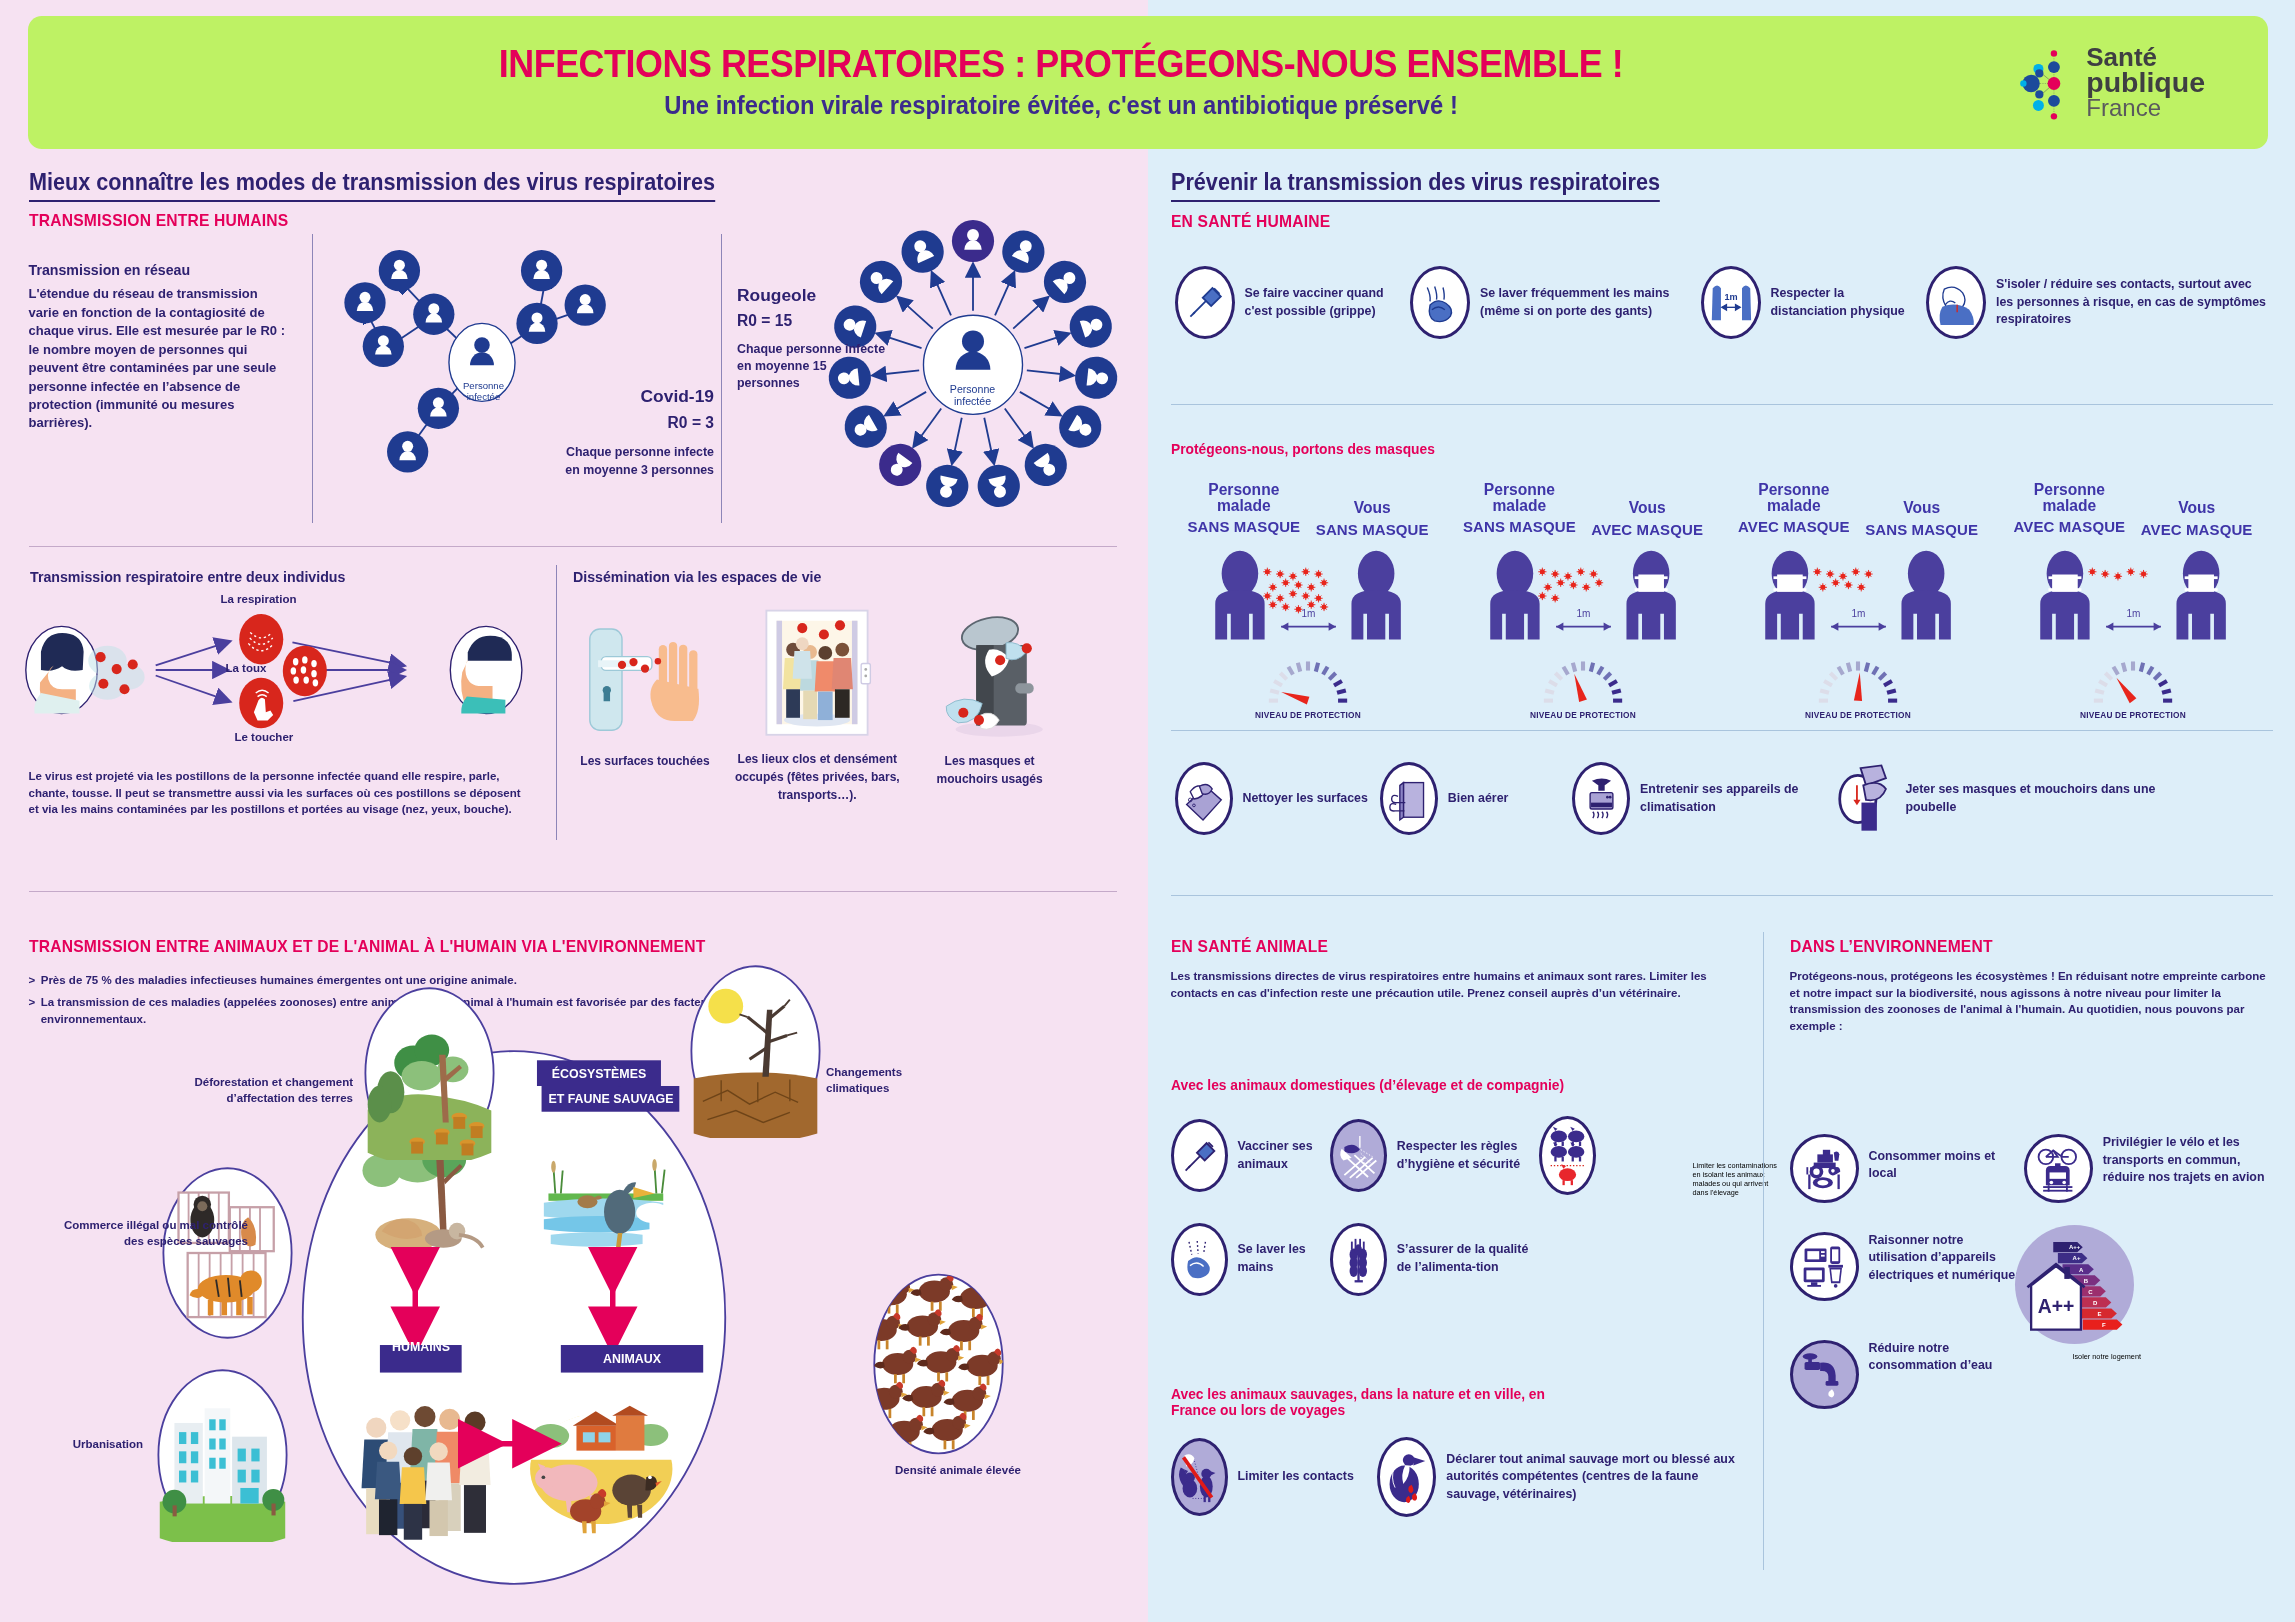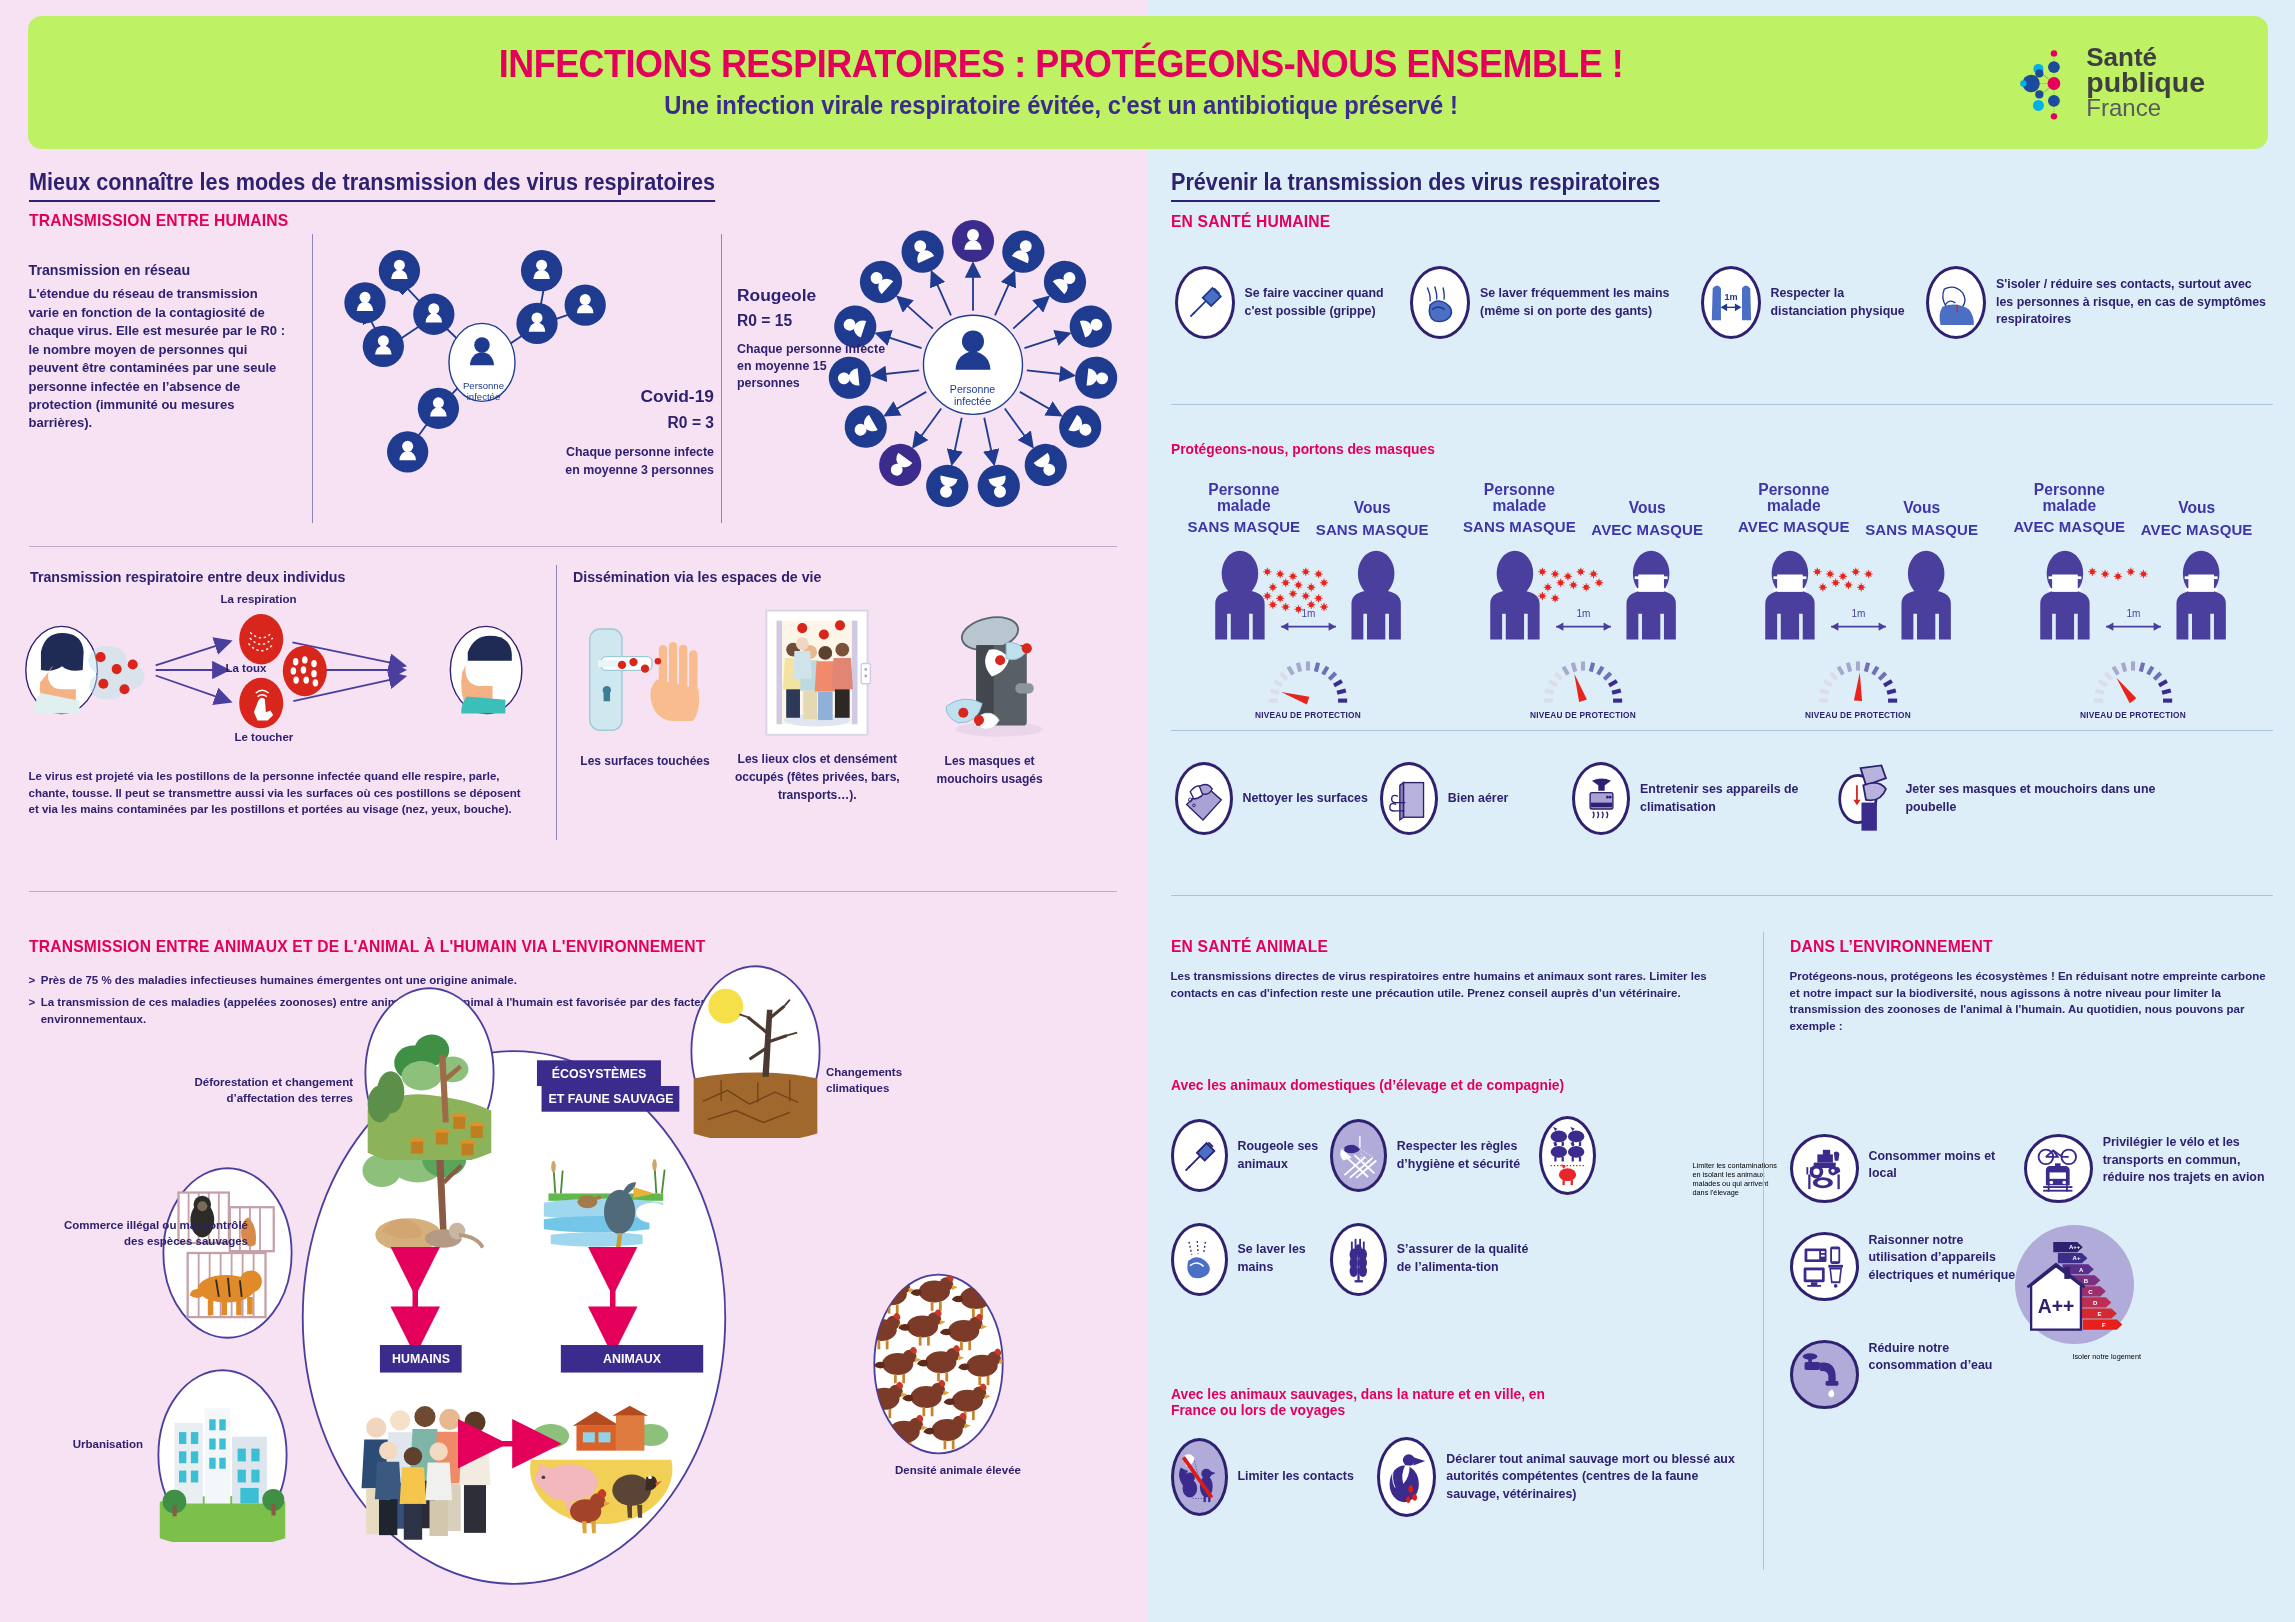--- a/index.html
+++ b/index.html
@@ -641,21 +641,21 @@
           <line x1="425" y1="600" x2="425" y2="730"></line>
           <line x1="855" y1="600" x2="855" y2="730"></line>
           <line x1="572" y1="975" x2="690" y2="975"></line>
         </g>
 
         <rect x="348" y="760" width="178" height="60" fill="#3b2b8c"></rect>
         <rect x="742" y="760" width="310" height="60" fill="#3b2b8c"></rect>
       </svg>
       <div style="position:absolute;left:320px;top:66px;width:118px;text-align:center;color:#fff;font-weight:800;font-size:12.4px;line-height:2.0;">ÉCOSYSTÈMES</div>
       <div style="position:absolute;left:325px;top:91px;width:132px;text-align:center;color:#fff;font-weight:800;font-size:12.4px;line-height:2.0;">ET FAUNE SAUVAGE</div>
-      <div style="position:absolute;left:160px;top:350px;width:82px;text-align:center;color:#fff;font-weight:800;font-size:12.4px;line-height:2.1;">HUMAINS</div>
+      <div style="position:absolute;left:160px;top:338px;width:82px;text-align:center;color:#fff;font-weight:800;font-size:12.4px;line-height:2.1;">HUMAINS</div>
       <div style="position:absolute;left:341px;top:350px;width:142px;text-align:center;color:#fff;font-weight:800;font-size:12.4px;line-height:2.1;">ANIMAUX DOMESTIQUES</div>
     </div>
 
     <div style="position:absolute;left:363px;top:986px;width:133px;height:174px;">
       <svg width="133" height="174" viewBox="0 0 290 380">
         <ellipse cx="145" cy="190" rx="140" ry="185" fill="#fff" stroke="#4b3f9e" stroke-width="4"></ellipse>
         <path d="M10,270 q60,-40 135,-32 q80,8 135,34 l0,92 q-140,60 -270,0z" fill="#8cb35a"></path>
         <g fill="#5b8f4a">
             <ellipse cx="60" cy="232" rx="30" ry="46"></ellipse>
             <ellipse cx="36" cy="258" rx="26" ry="40"></ellipse>
@@ -1526,21 +1526,21 @@
           <div class="circ" style="width:57px;height:73px;">
             <svg width="39" height="41" viewBox="0 0 85 90">
                 <g stroke="#2e2170" stroke-width="4" fill="none">
               <path d="M18,72 L50,40"></path>
                   <rect x="44" y="22" width="24" height="30" transform="rotate(45 56 37)" fill="#4a6fc4"></rect>
               <path d="M62,16 L72,26"></path>
                   <path d="M12,78 L22,68"></path>
                 </g>
               </svg>
           </div>
-          <div class="txt">Rougeole ses animaux</div>
+          <div class="txt">Vacciner ses animaux</div>
         </div>
         <div class="item" style="width:202px;">
           <div class="circ fill" style="width:57px;height:73px;">
             <svg width="41" height="46" viewBox="0 0 90 100">
               <path d="M48,6 l0,26" stroke="#fff" stroke-width="3"></path>
               <path d="M14,30 q22,-12 34,6 q-12,14 -34,4z" fill="#3b2b8c"></path>
               <path d="M8,34 q-8,16 4,26 l18,-6 z" fill="#fff"></path>
               <g stroke="#fff" stroke-width="2" stroke-dasharray="3 4">
                 <path d="M50,36 l26,16"></path>
                   <path d="M50,44 l22,22"></path>

